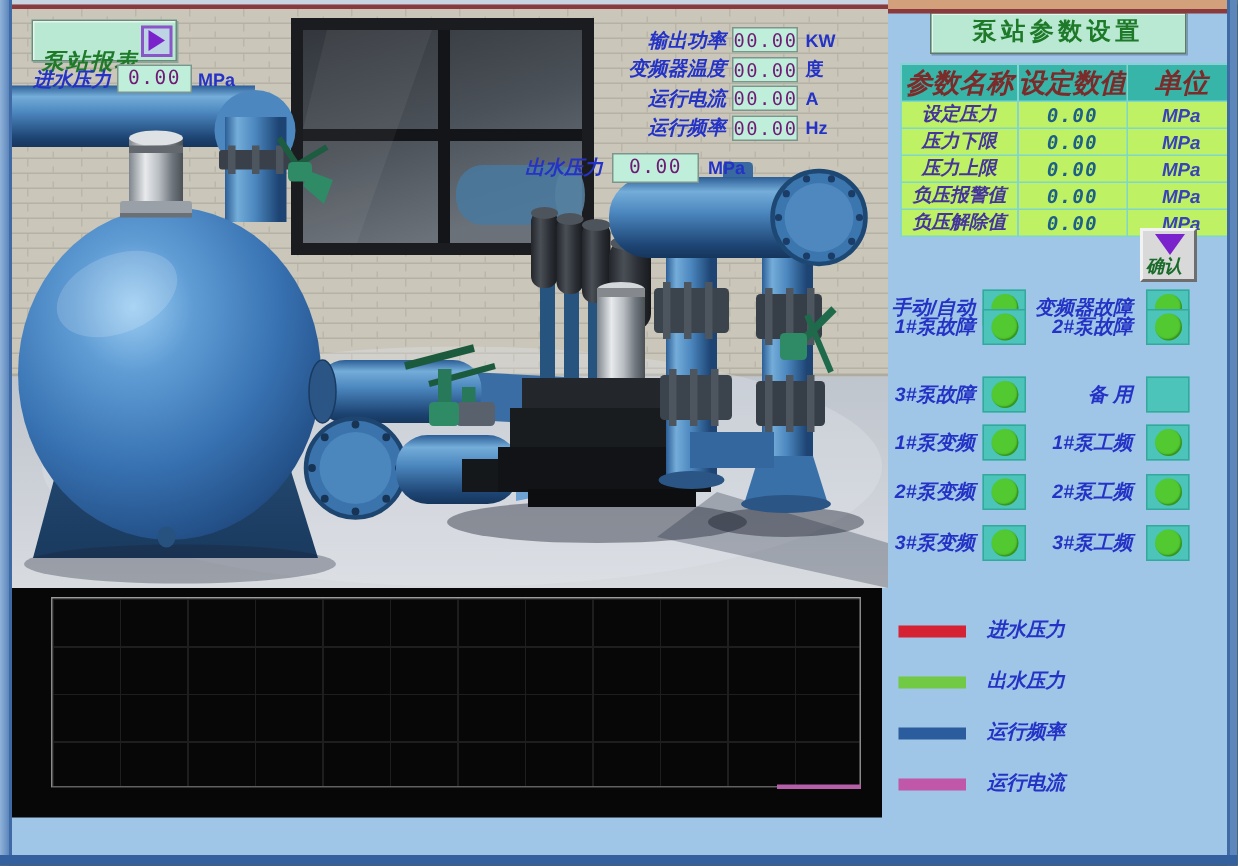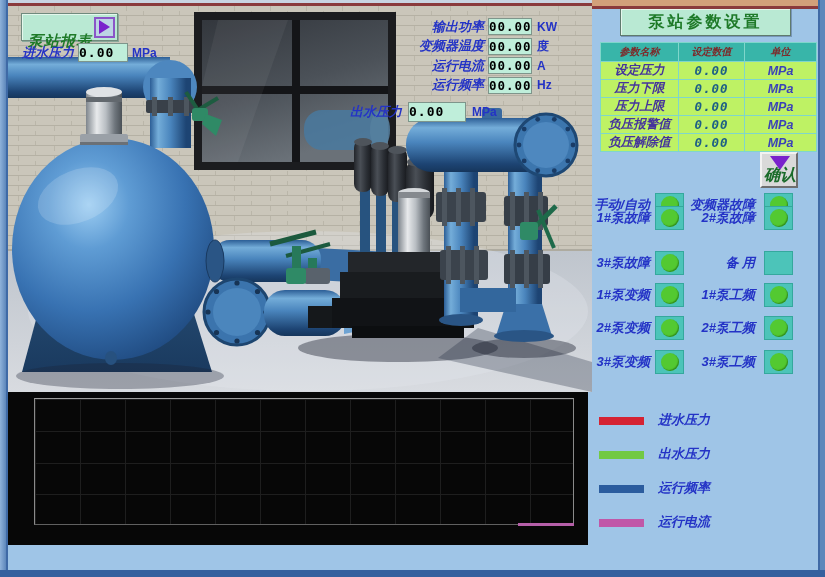--- a/index.html
+++ b/index.html
@@ -20,22 +20,22 @@
   .accent-maroon{left:8px;top:3px;width:584px;height:3px;background:#8a3a3c;}
   .accent-tan{left:592px;top:0;width:226px;height:6px;background:#d2a07a;}
   .accent-tan-line{left:592px;top:6px;width:226px;height:3px;background:#8a3a3c;}
   
   .scene{left:8px;top:6px;width:584px;height:386px;}
   .scene svg{position:absolute;left:0;top:0;}
   
   .cjk{color:#2433c6;font-weight:bold;font-style:italic;font-size:13px;white-space:nowrap;}
   .unit{color:#2433c6;font-weight:bold;font-size:12px;white-space:nowrap;}
   .mint{background:#bfeeda;border:1px solid #7e958b;
-        font-family:"DejaVu Sans Mono",monospace;font-weight:bold;color:#000000;
-        letter-spacing:1px;}
+        font-family:"DejaVu Sans Mono",monospace;font-weight:normal;color:#701a75;
+        text-align:center;letter-spacing:1px;}
   
   .report-btn{left:13px;top:7px;width:97px;height:28px;background:#b9e9d3;
        border:1px solid #6f8a7d;box-shadow:1px 1px 0 #8aa89a, inset 1px 1px 0 #e4f7ec;
        display:flex;align-items:center;padding:0 2px 0 6px;cursor:pointer;}
   .report-btn .lbl{color:#1e7a28;font-size:15px;font-weight:bold;font-style:italic;letter-spacing:1px;flex:1;margin-top:28px;}
   .play-box{width:21px;height:21px;border:2px solid #8a55c8;background:#bcd4e4;
        display:flex;align-items:center;justify-content:center;}
   .play-tri{width:0;height:0;border-top:7px solid transparent;border-bottom:7px solid transparent;
        border-left:11px solid #7a22cc;}
   
@@ -50,34 +50,34 @@
   .readings .rbox{width:44px;height:17px;line-height:15px;font-size:12.5px;margin-right:5px;}
   .readings .runit{width:34px;text-align:left;}
   
   .panel-title{left:620px;top:8px;width:171px;height:28px;background:#b9e9d3;
       border:1px solid #5f7a6d;box-shadow:1px 1px 0 #7796b8, inset 1px 1px 0 #e4f7ec;
       color:#1e7a28;font-size:16px;font-weight:bold;letter-spacing:3px;
       text-align:center;line-height:26px;}
   table.settings{left:600px;top:42px;position:absolute;border-collapse:collapse;table-layout:fixed;}
   table.settings td,table.settings th{border:1px solid #7fd6cb;padding:0;height:17px;
       font-weight:bold;font-style:italic;text-align:center;white-space:nowrap;overflow:hidden;}
-  table.settings th{background:#38b5a9;color:#7c2b2b;font-size:10px;height:19px;}
+  table.settings th{background:#38b5a9;color:#7c2b2b;font-size:18px;height:19px;}
   table.settings td{background:#bef264;}
   td.c-name{width:78px;color:#45349c;font-size:12.5px;}
   td.c-val{width:66px;color:#1d5f86;font-size:12.5px;font-style:normal;font-family:"DejaVu Sans Mono",monospace;letter-spacing:1px;}
   td.c-unit{width:72px;color:#3a42b8;font-size:12.5px;font-style:normal;font-family:"Liberation Sans",sans-serif;}
   
   .confirm{left:760px;top:152px;width:38px;height:36px;background:#d9d9d9;
       border-top:2px solid #f2f2f2;border-left:2px solid #f2f2f2;
       border-right:2px solid #6e6e6e;border-bottom:2px solid #6e6e6e;cursor:pointer;}
   .confirm .tri{position:absolute;left:8px;top:2px;width:0;height:0;
       border-left:10px solid transparent;border-right:10px solid transparent;
       border-top:14px solid #7a22cc;}
   .confirm .clabel{position:absolute;left:2px;bottom:0px;color:#1a6b2a;
-      font-size:16px;font-weight:bold;font-style:italic;letter-spacing:0px;text-align:right;}
+      font-size:12px;font-weight:bold;font-style:italic;letter-spacing:0px;text-align:right;}
   
   .ind-row{display:flex;align-items:center;height:24px;left:592px;width:210px;}
   .ind-label1{width:58px;text-align:right;}
   .ind-label2{width:71px;text-align:right;}
   .ind{width:29px;height:24px;background:#4cc4b9;border:1px solid #35a89d;
       display:flex;align-items:center;justify-content:center;}
   .ind .dot{width:18px;height:18px;border-radius:50%;background:#53c931;
       box-shadow:inset -1px -1px 1px rgba(20,90,10,0.5);}
   .ml5{margin-left:5px;} .ml9{margin-left:9px;}
   

